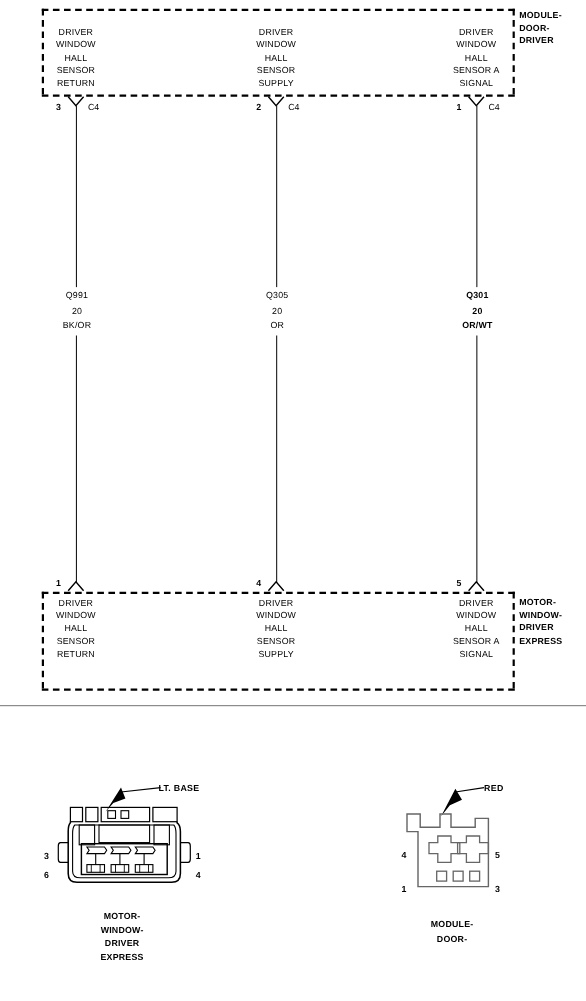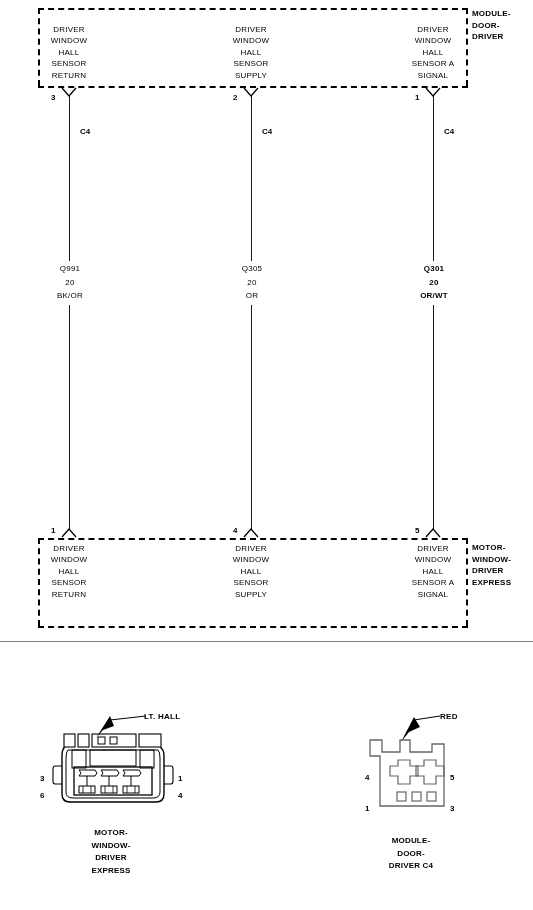--- a/index.html
+++ b/index.html
@@ -67,22 +67,21 @@
   .pin-num {
     position: absolute;
     font-size: 8px;
     line-height: 10px;
     font-weight: bold;
   }
   .pin-conn {
     position: absolute;
     font-size: 8px;
     line-height: 10px;
-    font-weight: bold;
-    margin-top: 34px;
+    font-weight: normal;
   }
 
   
   .wire {
     position: absolute;
     width: 0;
     border-left: 1.5px solid #1a1a1a;
   }
 
   
@@ -320,21 +319,21 @@
       <rect x="75" y="78" width="16" height="7" fill="none" stroke="#000" stroke-width="1"></rect>
       <line x1="35" y1="78" x2="35" y2="85" stroke="#000" stroke-width="0.8"></line>
       <line x1="43" y1="78" x2="43" y2="85" stroke="#000" stroke-width="0.8"></line>
       <line x1="57" y1="78" x2="57" y2="85" stroke="#000" stroke-width="0.8"></line>
       <line x1="65" y1="78" x2="65" y2="85" stroke="#000" stroke-width="0.8"></line>
       <line x1="79" y1="78" x2="79" y2="85" stroke="#000" stroke-width="0.8"></line>
       <line x1="87" y1="78" x2="87" y2="85" stroke="#000" stroke-width="0.8"></line>
     </svg>
   </div>
 
-  <div class="color-label" style="left:144px; top:712px;">LT. HALL</div>
+  <div class="color-label" style="left:144px; top:712px;">LT. BASE</div>
 
   <div class="conn-pin-num" style="left:40px; top:774px;">3</div>
   <div class="conn-pin-num" style="left:40px; top:791px;">6</div>
   <div class="conn-pin-num" style="left:178px; top:774px;">1</div>
   <div class="conn-pin-num" style="left:178px; top:791px;">4</div>
 
   <div class="conn-caption" style="left:31px; top:827px;">
     <div>MOTOR-</div>
     <div>WINDOW-</div>
     <div>DRIVER</div>
@@ -363,16 +362,15 @@
   <div class="color-label" style="left:440px; top:712px;">RED</div>
 
   <div class="conn-pin-num" style="left:365px; top:773px;">4</div>
   <div class="conn-pin-num" style="left:365px; top:804px;">1</div>
   <div class="conn-pin-num" style="left:450px; top:773px;">5</div>
   <div class="conn-pin-num" style="left:450px; top:804px;">3</div>
 
   <div class="conn-caption" style="left:331px; top:835px;">
     <div>MODULE-</div>
     <div>DOOR-</div>
-    <div>DRIVER C4</div>
   </div>
 
 </div>
 
 </body></html>

